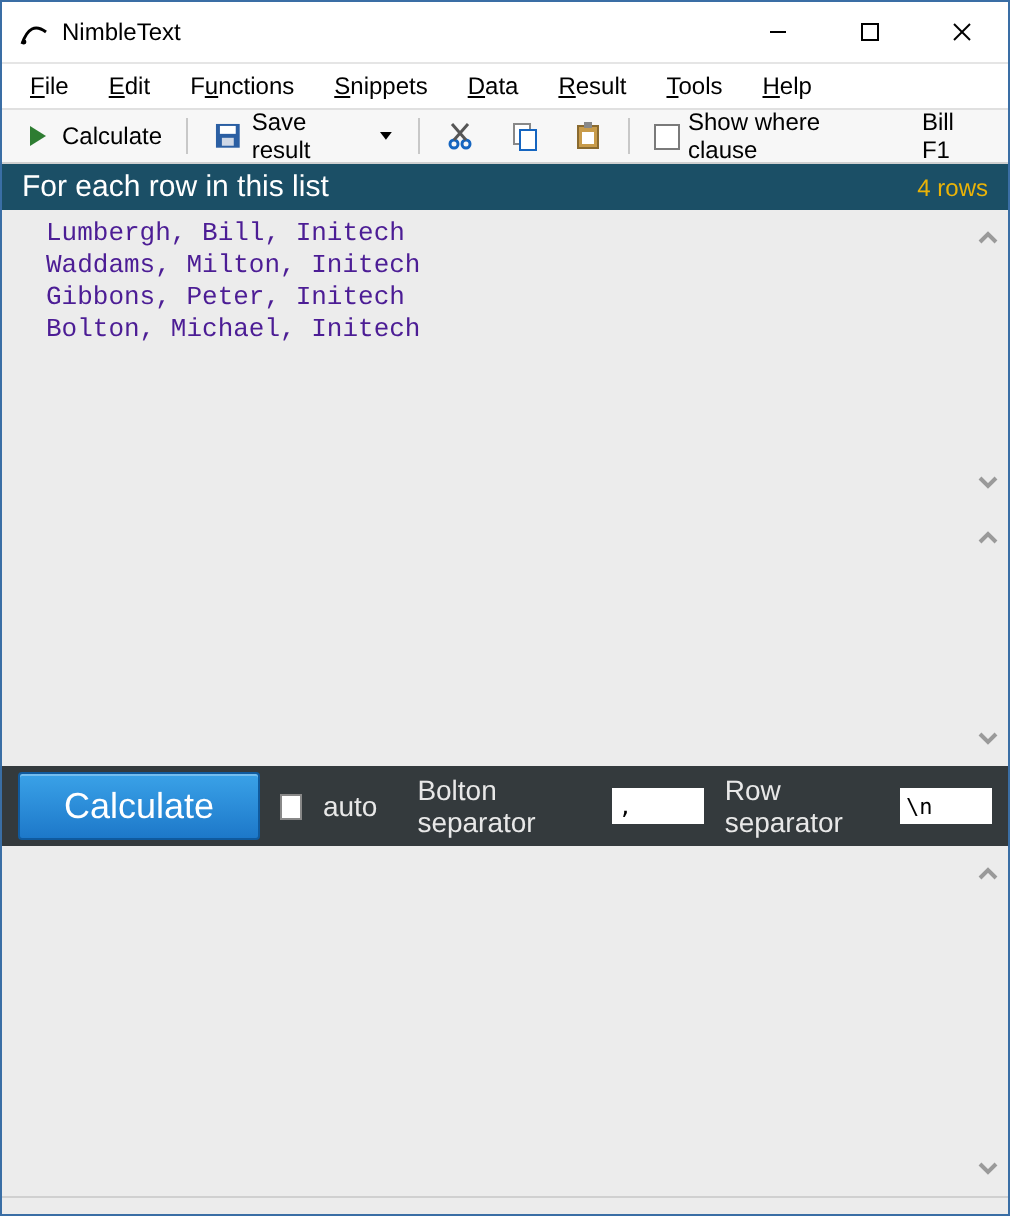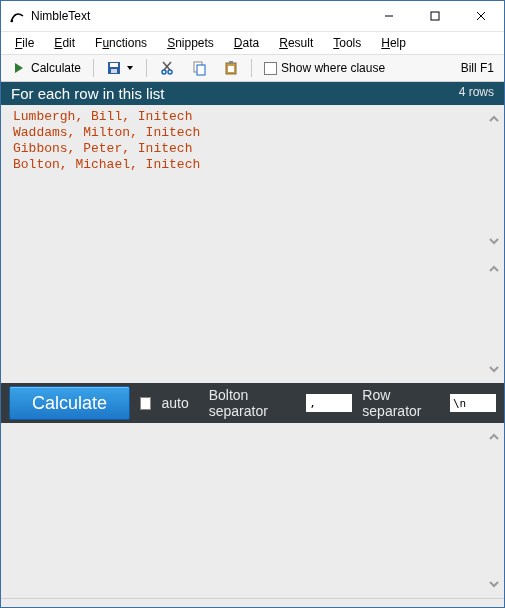--- a/index.html
+++ b/index.html
@@ -18,28 +18,28 @@
   
   .toolbar{height:26px;display:flex;align-items:center;padding:0 4px;background:#f7f7f7;border-top:1px solid #e0e0e0;border-bottom:1px solid #d0d0d0;gap:4px}
   .tbtn{display:flex;align-items:center;gap:4px;padding:2px 6px;font-size:12px;color:#000}
   .tsep{width:1px;height:18px;background:#c8c8c8;margin:0 2px}
   .ticon{width:16px;height:16px;display:flex;align-items:center;justify-content:center}
   .dropdown-caret{width:8px;height:16px;display:flex;align-items:center;justify-content:center}
   .tcheck{width:13px;height:13px;border:1px solid #7a7a7a;background:#fff;box-sizing:border-box}
   .toolbar .grow{flex:1}
   .helphint{font-size:12px;color:#000;padding-right:6px}
   
-  .sectionhdr{background:#1b4f66;color:#fff;font-size:15px;padding:3px 10px;display:flex;align-items:flex-start}
-  .sectionhdr .right{margin-left:auto;font-size:12px;color:#e5e5e5}
+  .sectionhdr{background:#1b4f66;color:#fff;font-size:15px;padding:3px 10px;display:flex;align-items:center}
+  .sectionhdr .right{margin-left:auto;font-size:12px;color:#eab308}
   
   .pane{position:relative;background:#ececec;flex:0 0 auto;overflow:hidden}
   .pane1{height:150px}
   .pane2{height:128px}
   .pane3{flex:1;min-height:80px}
-  .pane pre{margin:0;padding:4px 12px;font-family:Consolas,"Courier New",monospace;font-size:13px;line-height:16px;color:#c2410c;white-space:pre}
+  .pane pre{margin:0;padding:4px 22px;font-family:Consolas,"Courier New",monospace;font-size:13px;line-height:16px;color:#4c1d95;white-space:pre}
   .scrollhint{position:absolute;right:2px;width:16px;height:16px;display:flex;align-items:center;justify-content:center;color:#9a9a9a}
   .scrollhint.top{top:6px}
   .scrollhint.bot{bottom:6px}
   
   .calcbar{height:40px;background:#343a3d;display:flex;align-items:center;padding:0 8px;gap:10px;color:#fff;font-size:12px}
   .calcbtn{height:32px;padding:0 22px;display:flex;align-items:center;justify-content:center;font-size:18px;color:#fff;background:linear-gradient(#3aa2e8,#1d78c9);border:1px solid #0f5a9e;border-radius:2px;box-shadow:inset 0 1px 0 rgba(255,255,255,.3)}
   .autochk{width:13px;height:13px;border:1px solid #888;background:#fff;box-sizing:border-box}
   .sepinput{width:40px;height:18px;background:#fff;color:#000;border:none;font-size:11px;padding:0 3px;font-family:Consolas,monospace}
   .seplabel{font-size:14px;color:#e8e8e8}
   
@@ -99,20 +99,21 @@
     </div>
     <div class="tsep"></div>
     <div class="tbtn">
       <span class="ticon">
           <svg viewBox="0 0 16 16">
             <rect x="2" y="2" width="12" height="12" fill="#2b5fa3"></rect>
             <rect x="4" y="3" width="8" height="4" fill="#fff"></rect>
             <rect x="5" y="9" width="6" height="4" fill="#cfd8e6"></rect>
           </svg>
         </span>
+      <span>Save result</span>
       <span class="dropdown-caret">
           <svg viewBox="0 0 8 8">
             <polygon points="1,2 7,2 4,6" fill="#000"></polygon>
           </svg>
         </span>
     </div>
     <div class="tsep"></div>
     <div class="tbtn">
       <span class="ticon">
           <svg viewBox="0 0 16 16">

